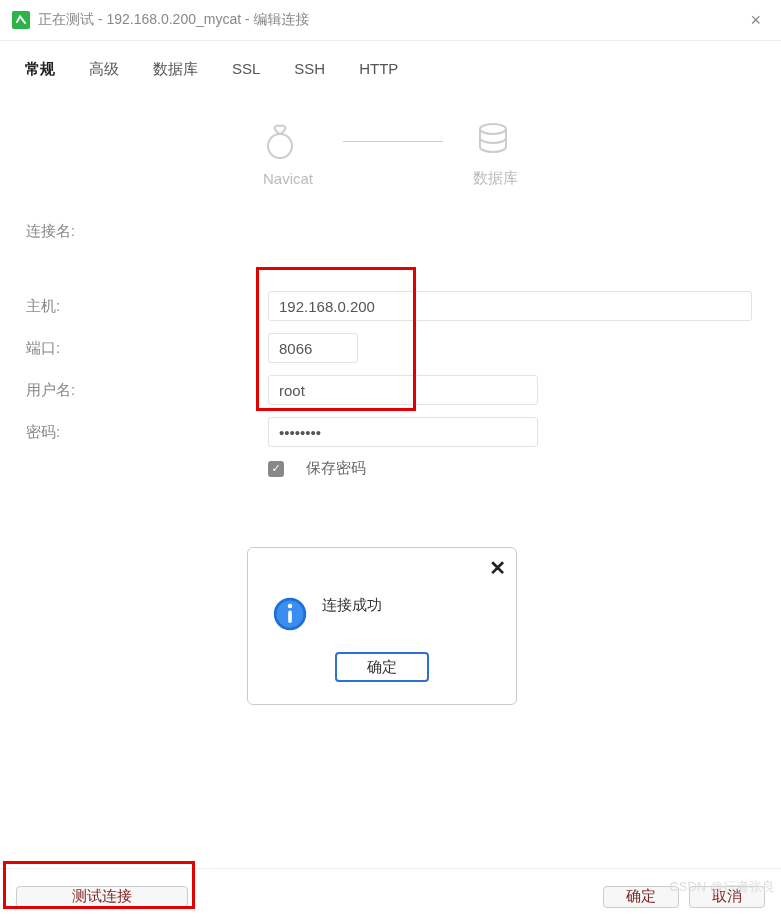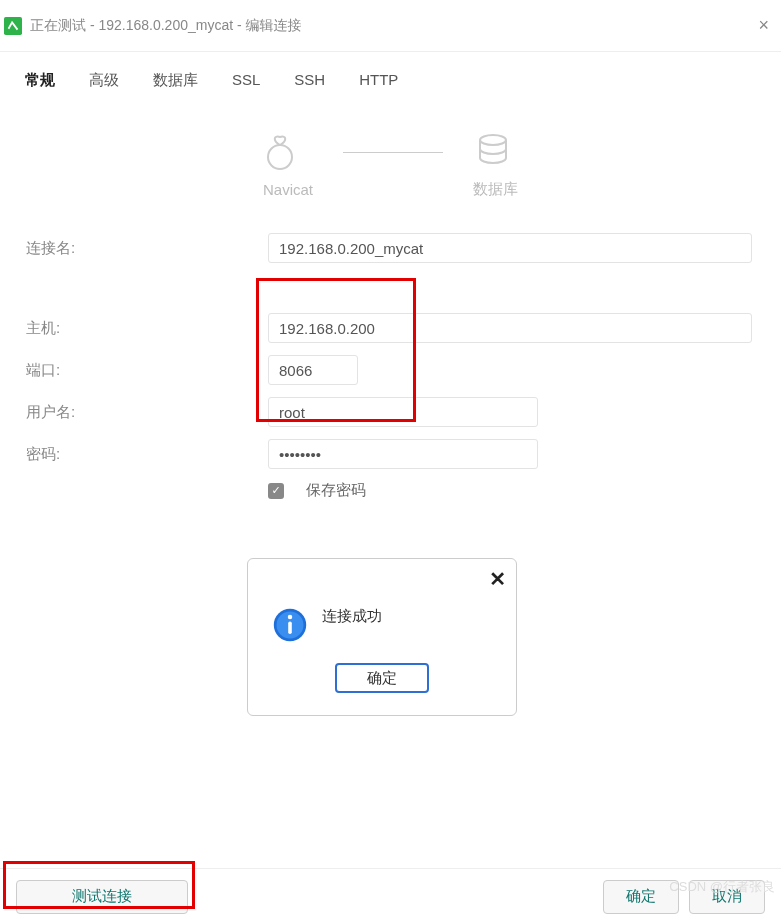--- a/index.html
+++ b/index.html
@@ -1,20 +1,20 @@
 <!DOCTYPE html>
 <html><head>
 <meta charset="utf-8">
 <style>
 * { box-sizing: border-box; font-family: "Microsoft YaHei", "PingFang SC", sans-serif; }
 body { margin: 0; background: #f5f5f5; width: 781px; height: 924px; position: relative; overflow: hidden; }
 
 .window { position: absolute; inset: 0; background: #fff; display: flex; flex-direction: column; }
 
-.titlebar { height: 52px; display: flex; align-items: center; padding: 0 4px; border-bottom: 1px solid #eee; }
+.titlebar { height: 41px; display: flex; align-items: center; padding: 0 12px; border-bottom: 1px solid #eee; }
 .titlebar .app-icon { width: 18px; height: 18px; margin-right: 8px; display: inline-block; }
 .titlebar .app-icon svg { width: 100%; height: 100%; display: block; }
 .titlebar .title { color: #888; font-size: 14px; flex: 1; }
 .titlebar .close { color: #888; font-size: 18px; cursor: pointer; padding: 4px 8px; }
 
 .tabs { display: flex; gap: 8px; padding: 8px 12px 0 12px; }
 .tab { padding: 10px 12px; font-size: 15px; color: #555; border: 1px solid transparent; border-bottom: none; border-radius: 4px 4px 0 0; cursor: pointer; }
 .tab.active { font-weight: 700; color: #222; }
 
 .content { flex: 1; padding: 30px 24px 10px 24px; position: relative; }
@@ -33,21 +33,21 @@
 .row input.med { width: 270px; }
 .row input.short { width: 90px; }
 .row .chk-wrap { margin-left: 244px; display: flex; align-items: center; gap: 22px; color: #666; font-size: 15px; }
 .chk { width: 16px; height: 16px; border-radius: 3px; background: #888; display: inline-flex; align-items: center; justify-content: center; }
 .chk::after { content: "✓"; color: #fff; font-size: 11px; }
 
 .hl-box { position: absolute; border: 3px solid #e30000; pointer-events: none; z-index: 5; }
 
 .footer { height: 56px; border-top: 1px solid #eee; display: flex; align-items: center; padding: 0 16px; gap: 10px; }
 .footer .spacer { flex: 1; }
-.btn { height: 34px; padding: 0 22px; border: 1px solid #ccc; background: #f7f7f7; border-radius: 4px; color: #0f766e; font-size: 15px; cursor: pointer; }
+.btn { height: 22px; padding: 0 22px; border: 1px solid #ccc; background: #f7f7f7; border-radius: 4px; color: #7f1d1d; font-size: 15px; cursor: pointer; }
 
 .modal { position: absolute; left: 247px; top: 458px; width: 270px; background: #fff; border: 1px solid #ccc; border-radius: 6px; box-shadow: none; z-index: 10; }
 .modal-close { position: absolute; right: 10px; top: 8px; font-size: 20px; font-weight: bold; color: #222; cursor: pointer; }
 .modal-body { display: flex; align-items: flex-start; gap: 14px; padding: 48px 24px 20px 24px; }
 .info-icon { width: 36px; height: 36px; flex: 0 0 36px; }
 .modal-msg { font-size: 15px; color: #333; }
 .modal-foot { display: flex; justify-content: center; padding: 0 0 22px 0; }
 .modal-foot .btn { height: 30px; padding: 0 30px; background: #fff; border: 2px solid #2d6fd2; color: #333; }
 
 .watermark { position: absolute; right: 6px; bottom: 28px; color: #ddd; font-size: 13px; z-index: 20; margin-left: 45px; }
@@ -98,21 +98,20 @@
               <path d="M7 19 a13 5 0 0 0 26 0" fill="none" stroke="#ccc" stroke-width="2"></path>
             </svg>
         </span>
         <span class="dia-label">数据库</span>
       </div>
     </div>
 
     <div class="form">
       <div class="row">
         <label>连接名:</label>
-        <input type="text" class="wide" value="192.168.0.200_mycat" style="">
       </div>
       <div style="height:26px"></div>
       <div class="row">
         <label>主机:</label>
         <input type="text" class="wide" value="192.168.0.200" style="">
       </div>
       <div class="row">
         <label>端口:</label>
         <input type="text" class="short" value="8066" style="">
       </div>

